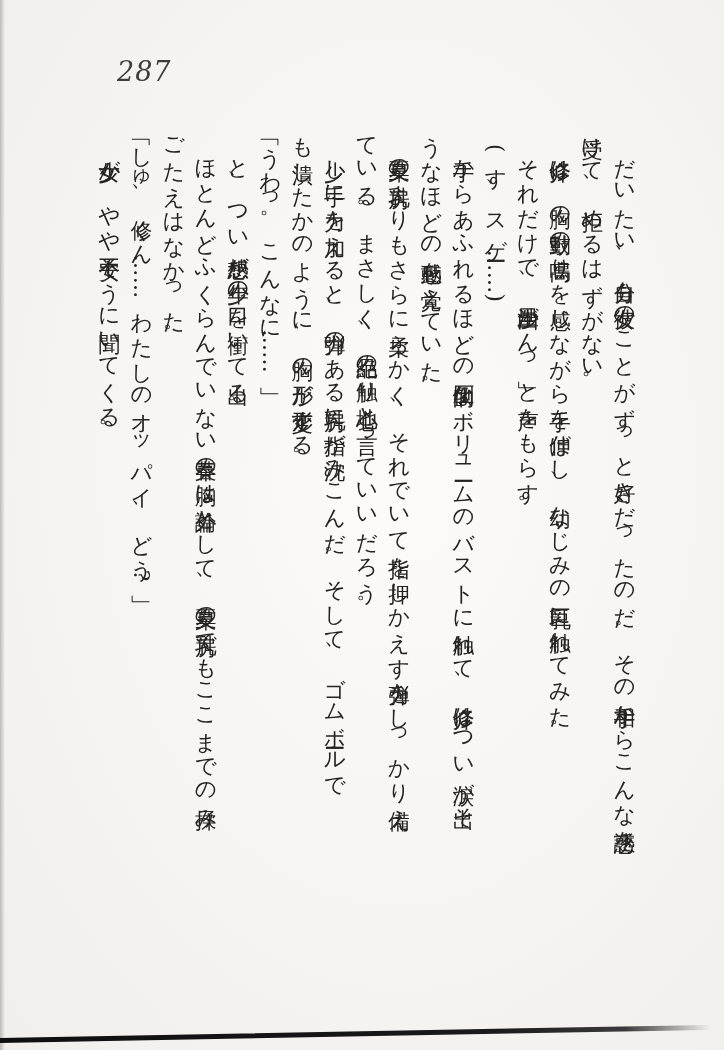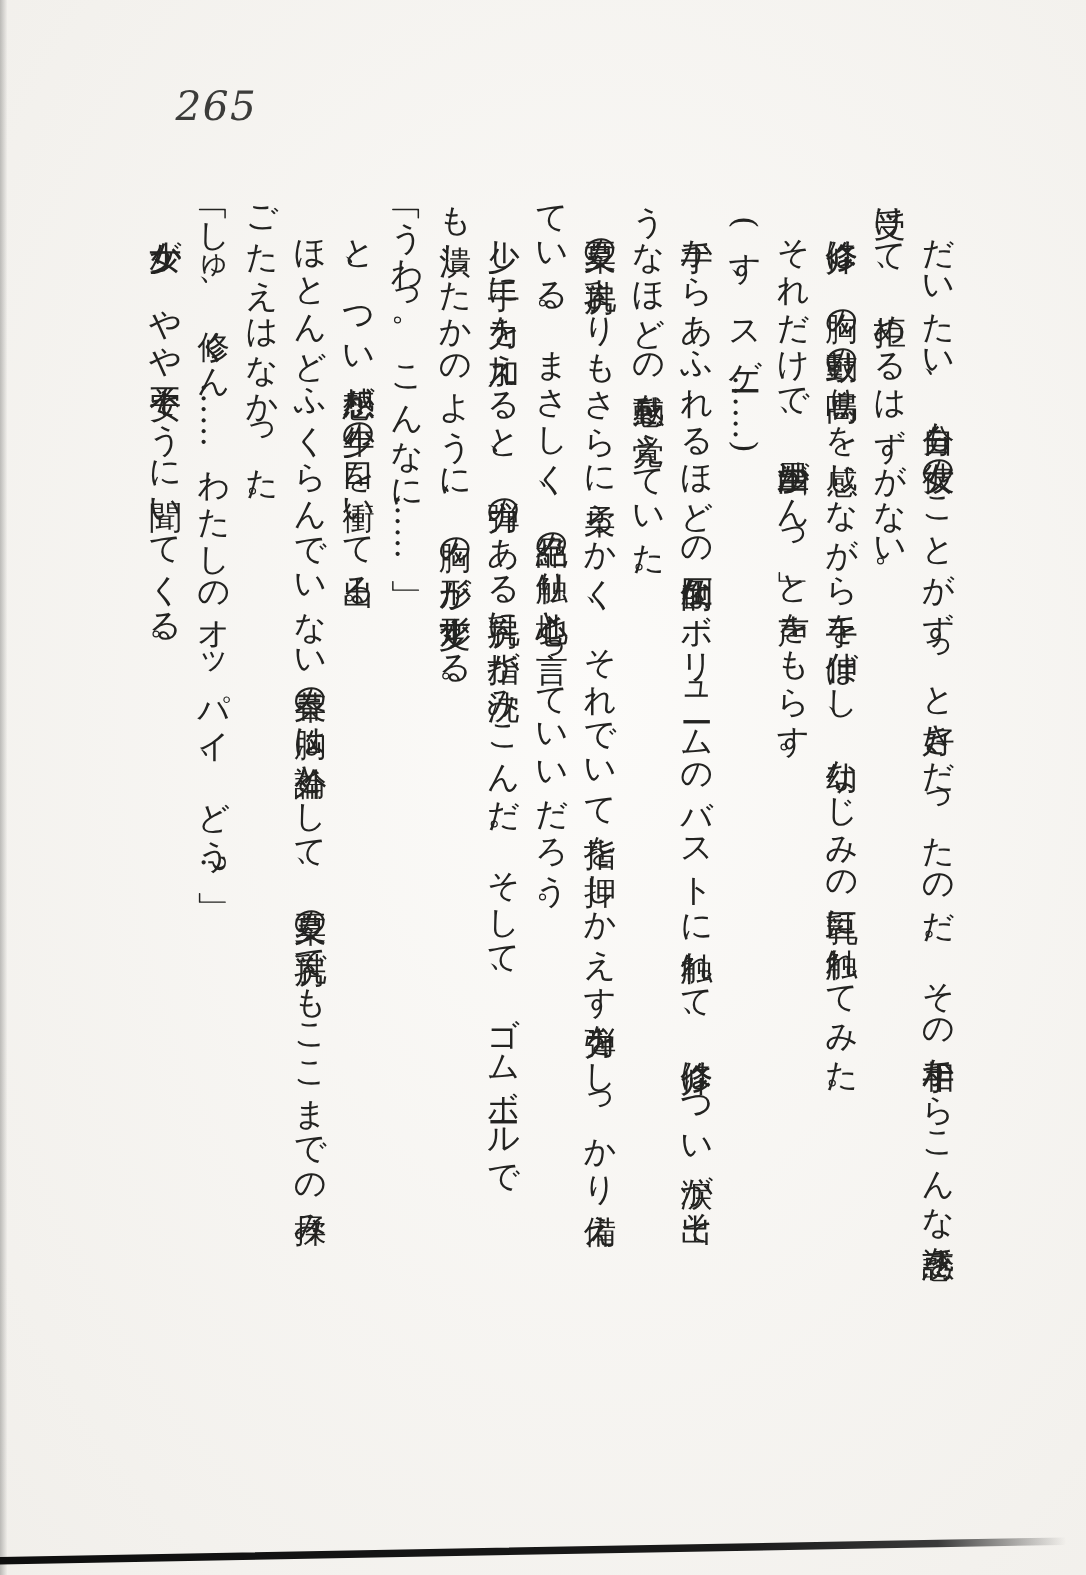--- a/index.html
+++ b/index.html
@@ -70,21 +70,21 @@
   .ind-full { text-indent: 22px; }
   .ind-half { text-indent: 10px; }
 </style>
 </head>
 <body>
 
 <main>
   <div class="paper-tone"></div>
   <div class="left-edge"></div>
 
-  <div class="page-number">265</div>
+  <div class="page-number">287</div>
 
   <div class="text-block">
       <div class="tline ind-full">だいたい、自分も彼女のことがずっと好きだったのだ。その相手からこんな誘惑を</div>
       <div class="tline">受けて、拒めるはずがない。</div>
       <div class="tline ind-full">修介は、胸の鼓動の高鳴りを感じながら手を伸ばし、幼なじみの巨乳に触れてみた。</div>
       <div class="tline ind-full">それだけで、沙由里が「んっ」と声をもらす。</div>
       <div class="tline ind-full">(す、スゲー……)</div>
       <div class="tline ind-full">手からあふれるほどの圧倒的なボリュームのバストに触れて、修介はつい涙が出そ</div>
       <div class="tline">うなほどの感動を覚えていた。</div>
       <div class="tline ind-full">夏菜の乳房よりもさらに柔らかく、それでいて指を押しかえす弾力をしっかり備え</div>

